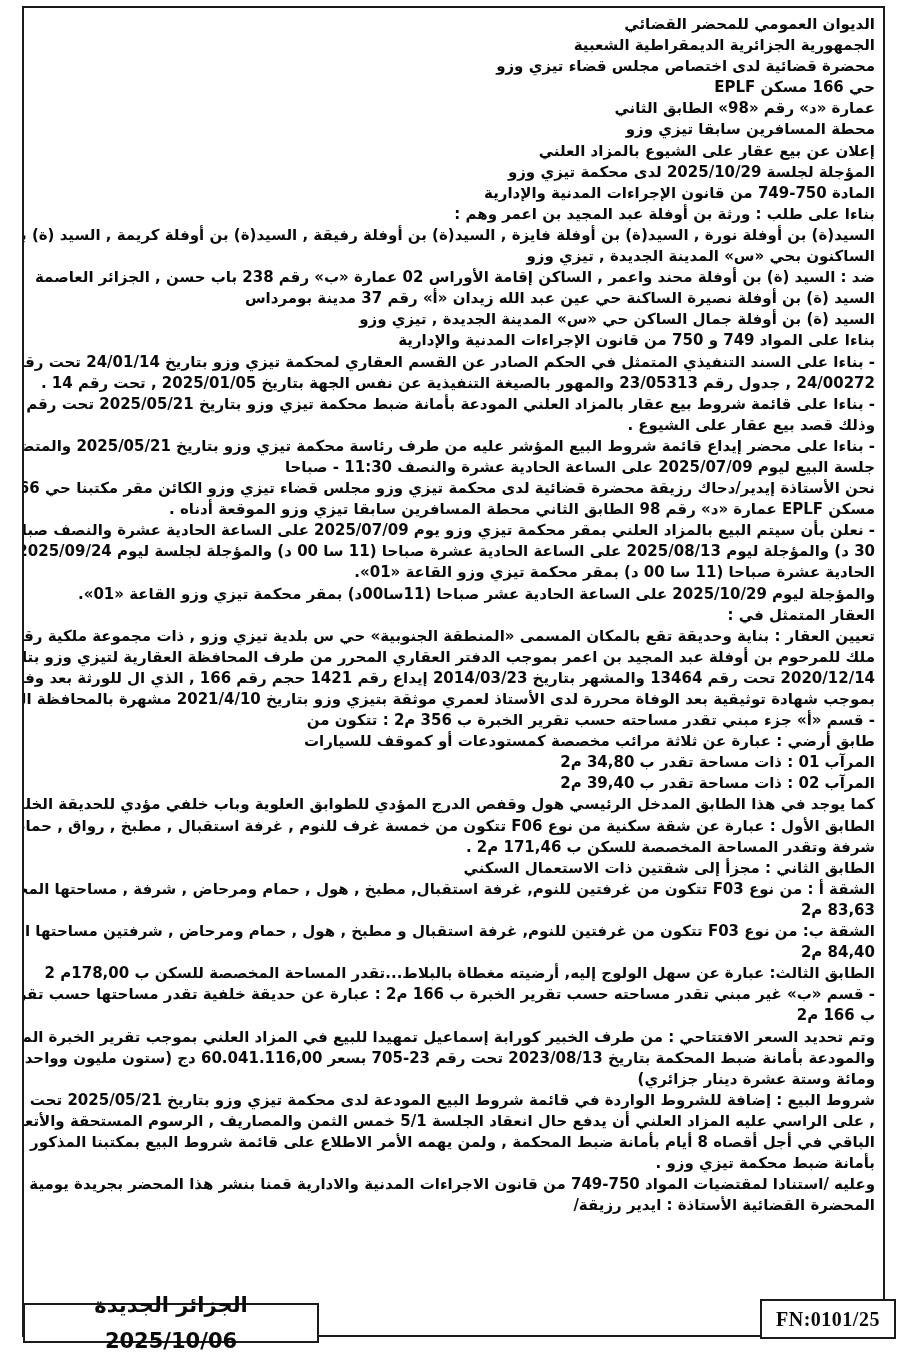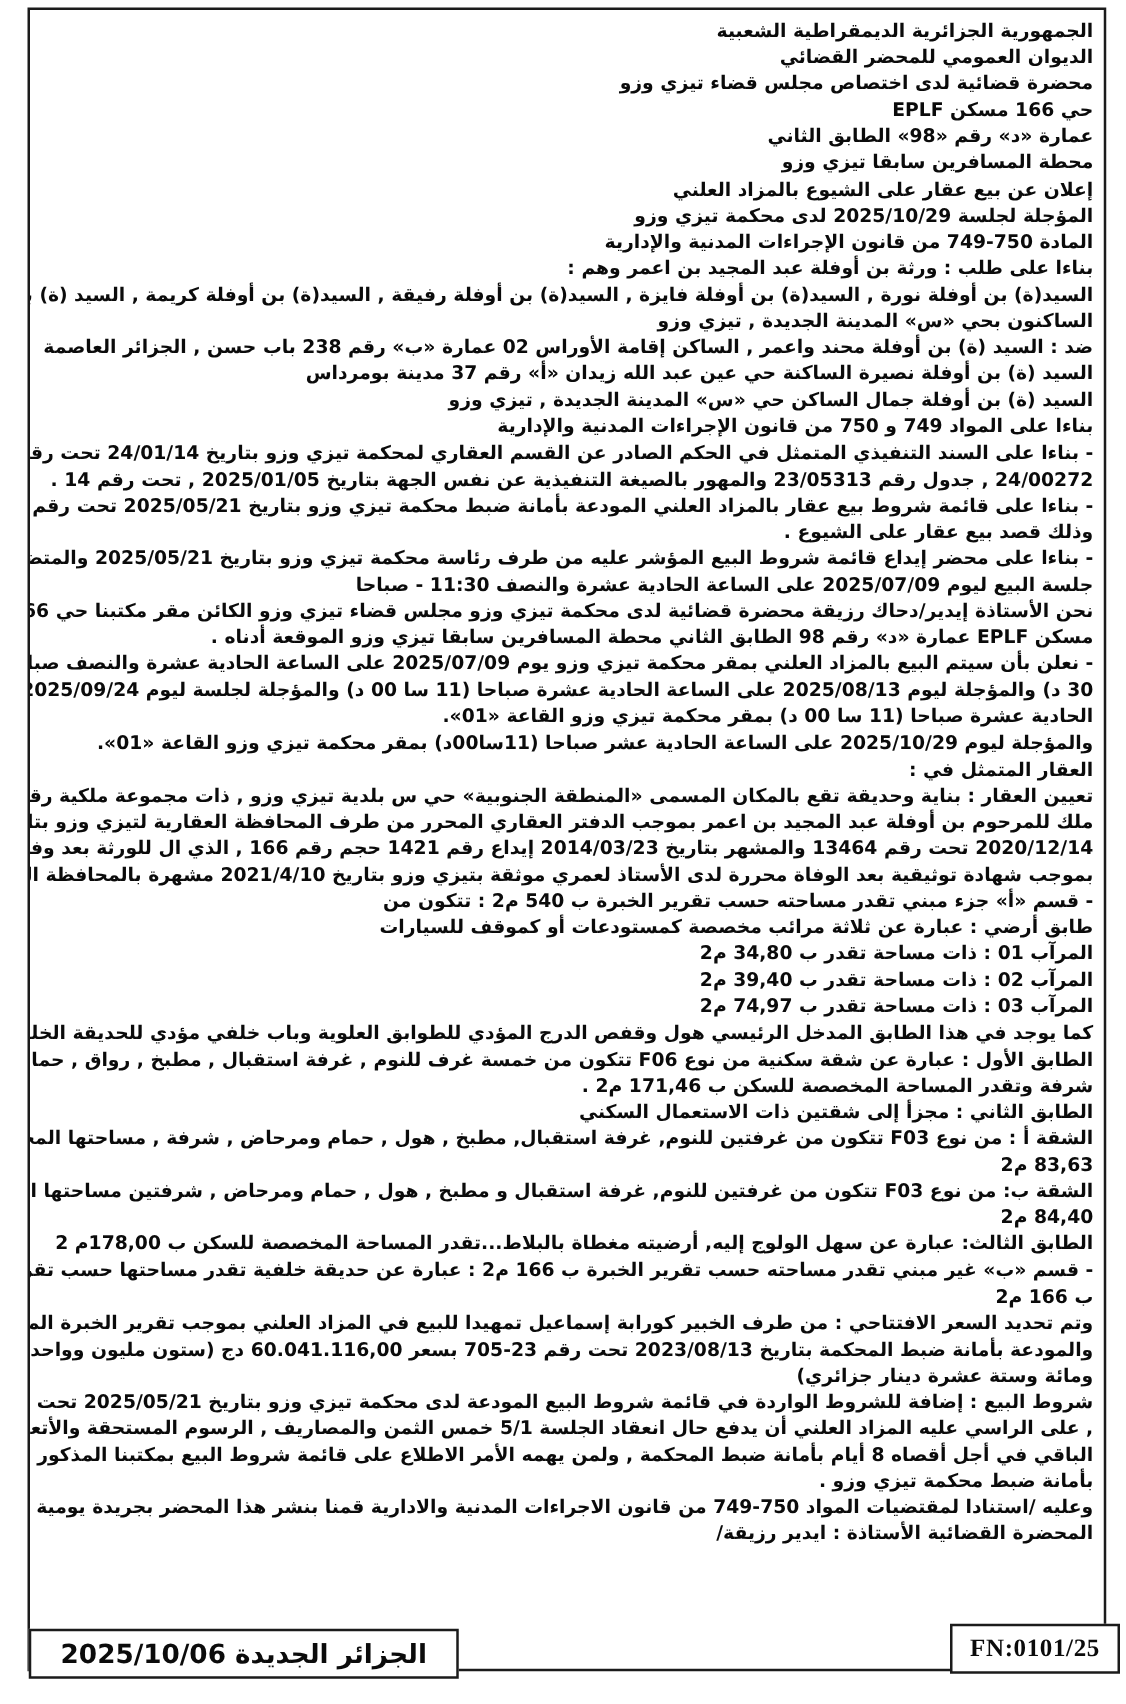--- a/index.html
+++ b/index.html
@@ -17,38 +17,38 @@
     white-space:nowrap;direction:rtl;
   }
   .a-r{text-align:right;}
   .a-j{text-align:justify;text-align-last:justify;}
   .stamp{
     position:absolute;border:2px solid #1b1b1b;background:#ffffff;
     box-sizing:border-box;text-align:center;z-index:5;color:#0b0b0b;
     display:flex;align-items:center;justify-content:center;
   }
   .stamp-left{
-    left:23px;top:1303px;width:344px;height:40px;
+    left:23px;top:1303px;width:296px;height:40px;
     font:700 21px/36px "DejaVu Sans",sans-serif;direction:rtl;
   }
   .stamp-right{
     left:760px;top:1299px;width:136px;height:40px;
     font:700 20px/35px "Liberation Serif",serif;direction:ltr;letter-spacing:0.5px;
   }
 </style>
 </head>
 <body>
 
 <div>
 
   <div class="frame">
     <div>
 
-    <div class="line a-r">الجمهورية الجزائرية الديمقراطية الشعبية</div>
-        <div class="line a-r">الديوان العمومي للمحضر القضائي</div>
+    <div class="line a-r">الديوان العمومي للمحضر القضائي</div>
+        <div class="line a-r">الجمهورية الجزائرية الديمقراطية الشعبية</div>
         <div class="line a-r">محضرة قضائية لدى اختصاص مجلس قضاء تيزي وزو</div>
         <div class="line a-r">حي 166 مسكن EPLF</div>
         <div class="line a-r">عمارة «د» رقم «98» الطابق الثاني</div>
         <div class="line a-r">محطة المسافرين سابقا تيزي وزو</div>
         <div class="line a-r">إعلان عن بيع عقار على الشيوع بالمزاد العلني</div>
         <div class="line a-r">المؤجلة لجلسة 2025/10/29 لدى محكمة تيزي وزو</div>
         <div class="line a-r">المادة 750-749 من قانون الإجراءات المدنية والإدارية</div>
         <div class="line a-r">بناءا على طلب : ورثة بن أوفلة عبد المجيد بن اعمر وهم :</div>
         <div class="line a-j">السيد(ة) بن أوفلة نورة , السيد(ة) بن أوفلة فايزة , السيد(ة) بن أوفلة رفيقة , السيد(ة) بن أوفلة كريمة , السيد (ة) بن أوفلة فريد</div>
         <div class="line a-r">الساكنون بحي «س» المدينة الجديدة , تيزي وزو</div>
@@ -66,25 +66,24 @@
         <div class="line a-r">مسكن EPLF عمارة «د» رقم 98 الطابق الثاني محطة المسافرين سابقا تيزي وزو الموقعة أدناه .</div>
         <div class="line a-j">- نعلن بأن سيتم البيع بالمزاد العلني بمقر محكمة تيزي وزو يوم 2025/07/09 على الساعة الحادية عشرة والنصف صباحا (11 سا :</div>
         <div class="line a-j">30 د) والمؤجلة ليوم 2025/08/13 على الساعة الحادية عشرة صباحا (11 سا 00 د) والمؤجلة لجلسة ليوم 2025/09/24 على الساعة</div>
         <div class="line a-r">الحادية عشرة صباحا (11 سا 00 د) بمقر محكمة تيزي وزو القاعة «01».</div>
         <div class="line a-r">والمؤجلة ليوم 2025/10/29 على الساعة الحادية عشر صباحا (11سا00د) بمقر محكمة تيزي وزو القاعة «01».</div>
         <div class="line a-r">العقار المتمثل في :</div>
         <div class="line a-j">تعيين العقار : بناية وحديقة تقع بالمكان المسمى «المنطقة الجنوبية» حي س بلدية تيزي وزو , ذات مجموعة ملكية رقم 34 , قسم 82</div>
         <div class="line a-j">ملك للمرحوم بن أوفلة عبد المجيد بن اعمر بموجب الدفتر العقاري المحرر من طرف المحافظة العقارية لتيزي وزو بتاريخ</div>
         <div class="line a-j">2020/12/14 تحت رقم 13464 والمشهر بتاريخ 2014/03/23 إيداع رقم 1421 حجم رقم 166 , الذي ال للورثة بعد وفاة الهالك</div>
         <div class="line a-j">بموجب شهادة توثيقية بعد الوفاة محررة لدى الأستاذ لعمري موثقة بتيزي وزو بتاريخ 2021/4/10 مشهرة بالمحافظة العقارية</div>
-        <div class="line a-r">- قسم «أ» جزء مبني تقدر مساحته حسب تقرير الخبرة ب 540 م2 : تتكون من</div>
+        <div class="line a-r">- قسم «أ» جزء مبني تقدر مساحته حسب تقرير الخبرة ب 356 م2 : تتكون من</div>
         <div class="line a-r">طابق أرضي : عبارة عن ثلاثة مرائب مخصصة كمستودعات أو كموقف للسيارات</div>
         <div class="line a-r">المرآب 01 : ذات مساحة تقدر ب 34,80 م2</div>
         <div class="line a-r">المرآب 02 : ذات مساحة تقدر ب 39,40 م2</div>
-        <div class="line a-r">المرآب 03 : ذات مساحة تقدر ب 74,97 م2</div>
         <div class="line a-r">كما يوجد في هذا الطابق المدخل الرئيسي هول وقفص الدرج المؤدي للطوابق العلوية وباب خلفي مؤدي للحديقة الخلفية</div>
         <div class="line a-j">الطابق الأول : عبارة عن شقة سكنية من نوع F06 تتكون من خمسة غرف للنوم , غرفة استقبال , مطبخ , رواق , حمام ومرحاض ,</div>
         <div class="line a-r">شرفة وتقدر المساحة المخصصة للسكن ب 171,46 م2 .</div>
         <div class="line a-r">الطابق الثاني : مجزأ إلى شقتين ذات الاستعمال السكني</div>
         <div class="line a-j">الشقة أ : من نوع F03 تتكون من غرفتين للنوم, غرفة استقبال, مطبخ , هول , حمام ومرحاض , شرفة , مساحتها المخصصة للسكن ب</div>
         <div class="line a-r">83,63 م2</div>
         <div class="line a-j">الشقة ب: من نوع F03 تتكون من غرفتين للنوم, غرفة استقبال و مطبخ , هول , حمام ومرحاض , شرفتين مساحتها المخصصة للسكن</div>
         <div class="line a-r">84,40 م2</div>
         <div class="line a-r">الطابق الثالث: عبارة عن سهل الولوج إليه, أرضيته مغطاة بالبلاط...تقدر المساحة المخصصة للسكن ب 178,00م 2</div>
         <div class="line a-j">- قسم «ب» غير مبني تقدر مساحته حسب تقرير الخبرة ب 166 م2 : عبارة عن حديقة خلفية تقدر مساحتها حسب تقرير الخبرة</div>

